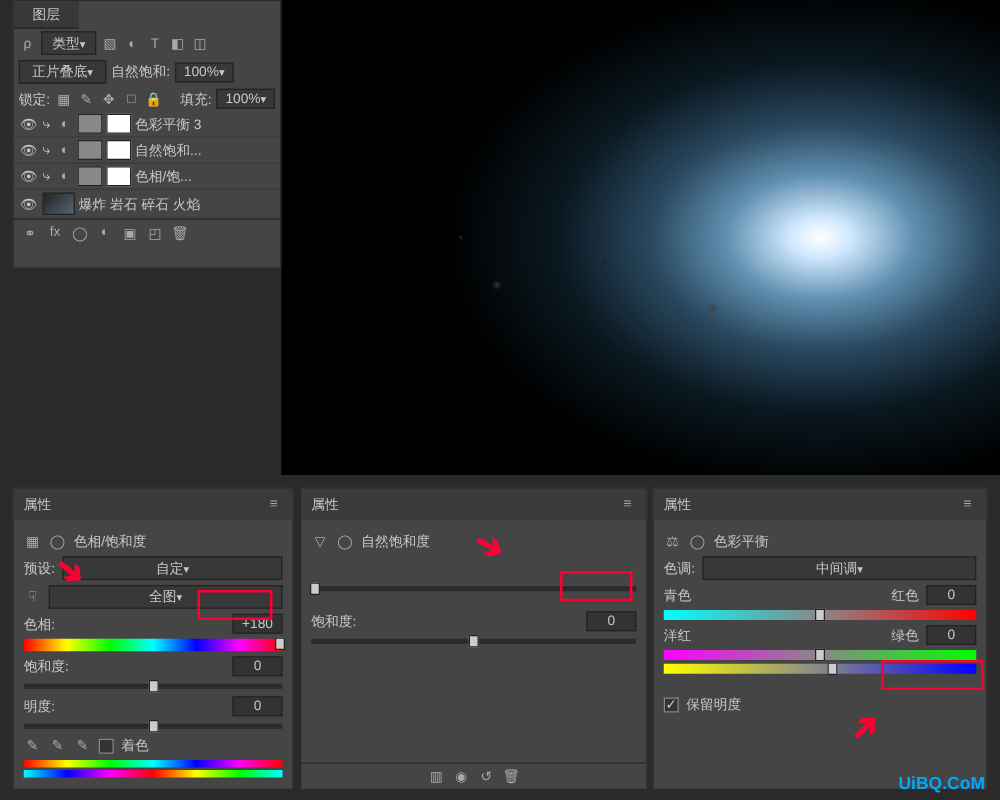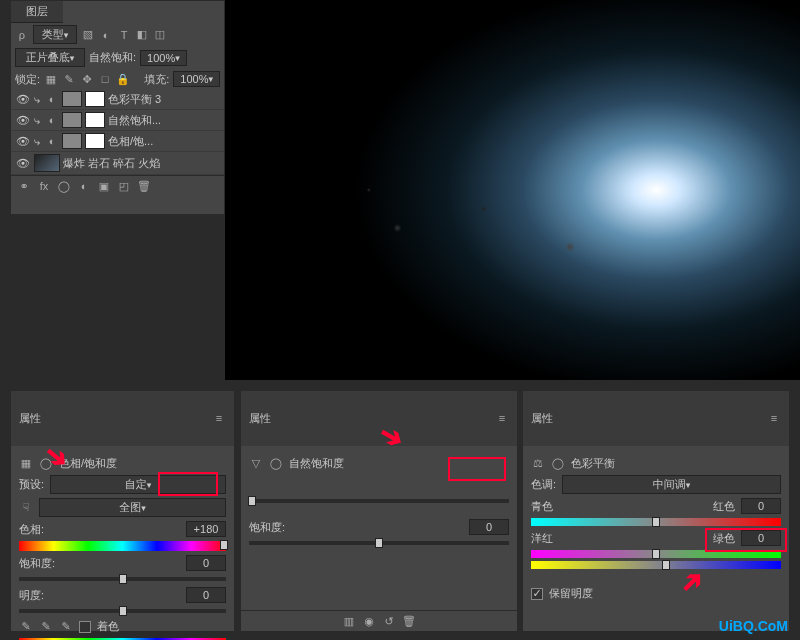--- a/index.html
+++ b/index.html
@@ -15,21 +15,21 @@
 .layer-row{display:flex;align-items:center;gap:3px;padding:2px 4px;border-bottom:1px solid #3a3a3a}
 .eye{width:16px;text-align:center}
 .thumb{width:20px;height:16px;background:#fff;border:1px solid #222}
 .thumb2{width:20px;height:16px;background:#888;border:1px solid #222}
 .thumb-img{width:26px;height:18px;background:linear-gradient(135deg,#222,#567);border:1px solid #222}
 .layer-bottom{display:flex;gap:6px;padding:3px 6px;border-top:1px solid #2a2a2a}
 .props{position:absolute;top:390px;height:242px}
 .props1{left:10px;width:225px}
 .props2{left:240px;width:278px}
 .props3{left:522px;width:268px}
-.prop-head{padding:20px 8px;background:#3a3a3a;display:flex;justify-content:space-between}
+.prop-head{padding:5px 8px;background:#3a3a3a;display:flex;justify-content:space-between}
 .prop-body{padding:6px 8px}
 .label-row{display:flex;align-items:center;gap:6px;margin:4px 0}
 .gradient-bar{height:10px;background:linear-gradient(90deg,red,yellow,lime,cyan,blue,magenta,red);position:relative;margin:2px 0}
 .slider-track{height:4px;background:#2a2a2a;position:relative;margin:6px 0}
 .slider-thumb{position:absolute;top:-3px;width:8px;height:10px;background:#ccc;border:1px solid #222;transform:translateX(-50%)}
 .val-box{background:#333;border:1px solid #222;padding:1px 4px;width:40px;text-align:center}
 .redbox{border:2px solid #ff0033;position:absolute}
 .arrow{position:absolute;color:#ff0033;font-size:28px;font-weight:bold;pointer-events:none;transform-origin:center}
 .color-slider{height:8px;position:relative;margin:3px 0}
 .cs1{background:linear-gradient(90deg,#0ff,#888,#f00)}

